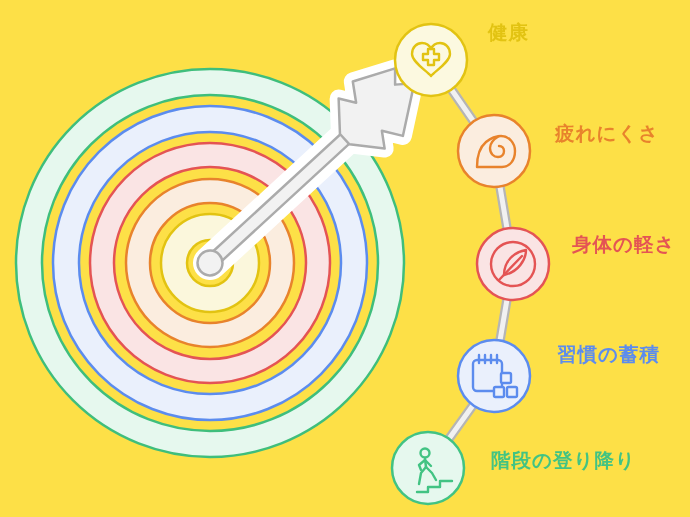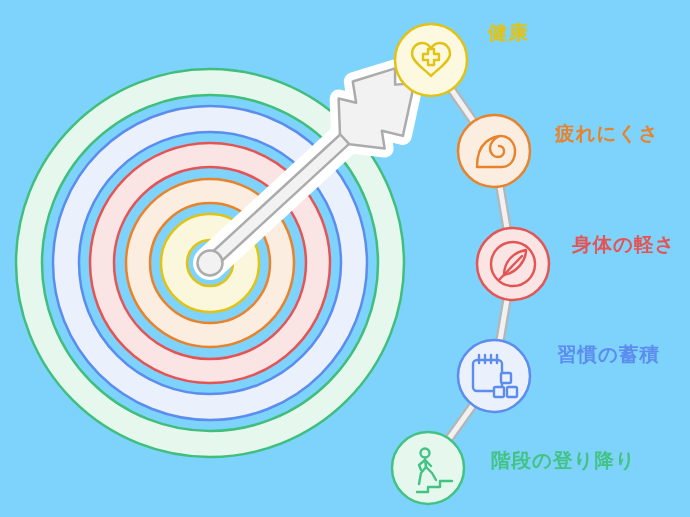--- a/index.html
+++ b/index.html
@@ -1,16 +1,16 @@
 <!DOCTYPE html>
 <html><head>
 <meta charset="utf-8">
 <style>
   html,body{margin:0;padding:0;background:#ffffff;}
-  .stage{position:relative;width:690px;height:517px;background:#7dd3fc;overflow:hidden;
+  .stage{position:relative;width:690px;height:517px;background:#fde047;overflow:hidden;
          font-family:"Liberation Sans","DejaVu Sans",sans-serif;}
   svg{display:block;}
   text.node-label{font-family:"Liberation Sans","DejaVu Sans",sans-serif;
                   font-size:19.5px;font-weight:bold;letter-spacing:1px;}
 </style>
 </head>
 <body>
 
 <div class="stage">
 <svg width="690" height="517" viewBox="0 0 690 517" xmlns="http://www.w3.org/2000/svg">

